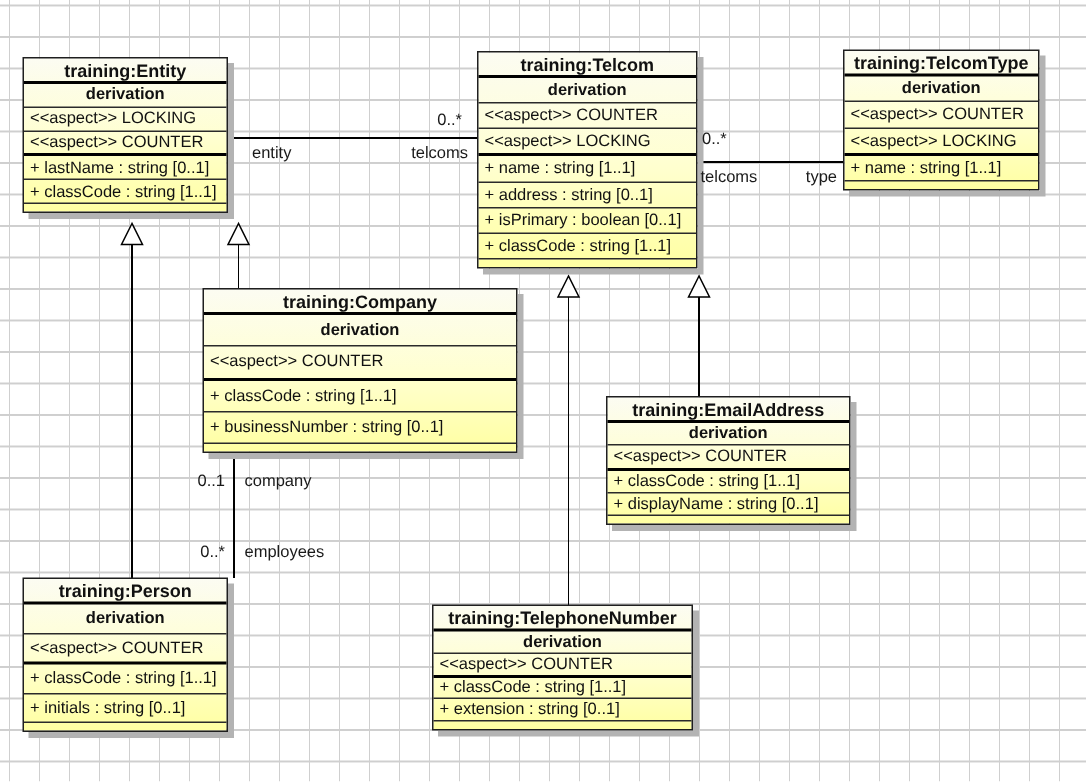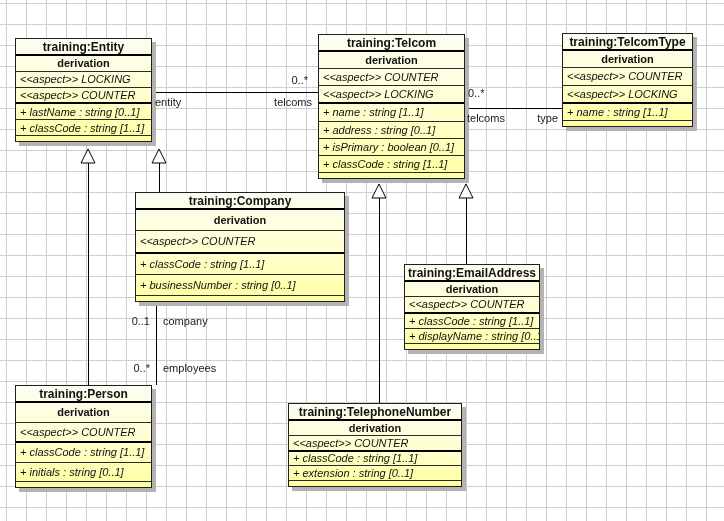--- a/index.html
+++ b/index.html
@@ -49,21 +49,20 @@
     white-space: nowrap;
   }
   .c-row {
     flex: 1 1 0;
     display: flex;
     align-items: center;
     padding-left: 4px;
     border-bottom: 1px solid #2a2a2a;
     white-space: nowrap;
     overflow: hidden;
-    font-style: italic;
   }
   .c-row.sep { border-bottom: 2px solid #000000; }
   .c-fill { flex: 0 0 5px; }
 
   
   #connections {
     position: absolute;
     left: 0; top: 0;
     width: 724px; height: 521px;
     pointer-events: none;
@@ -138,21 +137,21 @@
 
   <div class="uml-class" style="left:135px;top:192px;width:210px;height:110px">
     <div class="c-title">training:Company</div>
     <div class="c-sub">derivation</div>
     <div class="c-row sep">&lt;&lt;aspect&gt;&gt; COUNTER</div>
     <div class="c-row">+ classCode : string [1..1]</div>
     <div class="c-row">+ businessNumber : string [0..1]</div>
     <div class="c-fill"></div>
   </div>
 
-  <div class="uml-class" style="left:404px;top:264px;width:136px;height:86px">
+  <div class="uml-class" style="left:404px;top:264px;width:163px;height:86px">
     <div class="c-title">training:EmailAddress</div>
     <div class="c-sub">derivation</div>
     <div class="c-row sep">&lt;&lt;aspect&gt;&gt; COUNTER</div>
     <div class="c-row">+ classCode : string [1..1]</div>
     <div class="c-row">+ displayName : string [0..1]</div>
     <div class="c-fill"></div>
   </div>
 
   <div class="uml-class" style="left:15px;top:385px;width:137px;height:103px">
     <div class="c-title">training:Person</div>
@@ -166,21 +165,21 @@
   <div class="uml-class" style="left:288px;top:403px;width:174px;height:84px">
     <div class="c-title">training:TelephoneNumber</div>
     <div class="c-sub">derivation</div>
     <div class="c-row sep">&lt;&lt;aspect&gt;&gt; COUNTER</div>
     <div class="c-row">+ classCode : string [1..1]</div>
     <div class="c-row">+ extension : string [0..1]</div>
     <div class="c-fill"></div>
   </div>
 
   <div class="conn-label ra" style="left:268px;top:74px;width:40px">0..*</div>
-  <div class="conn-label" style="left:155px;top:96px">entity</div>
+  <div class="conn-label" style="left:168px;top:96px">entity</div>
   <div class="conn-label ra" style="left:262px;top:96px;width:50px">telcoms</div>
 
   <div class="conn-label" style="left:468px;top:87px">0..*</div>
   <div class="conn-label" style="left:467px;top:112px">telcoms</div>
   <div class="conn-label ra" style="left:526px;top:112px;width:32px">type</div>
 
   <div class="conn-label ra" style="left:118px;top:315px;width:32px">0..1</div>
   <div class="conn-label" style="left:163px;top:315px">company</div>
   <div class="conn-label ra" style="left:118px;top:362px;width:32px">0..*</div>
   <div class="conn-label" style="left:163px;top:362px">employees</div>

